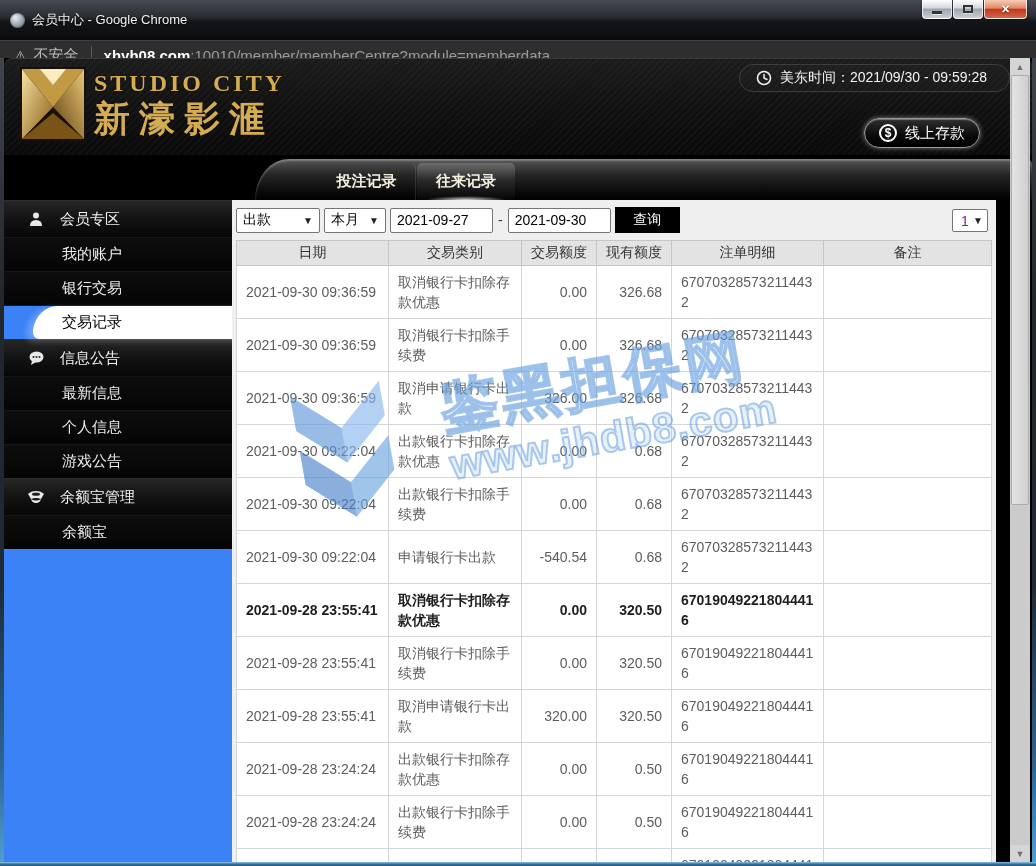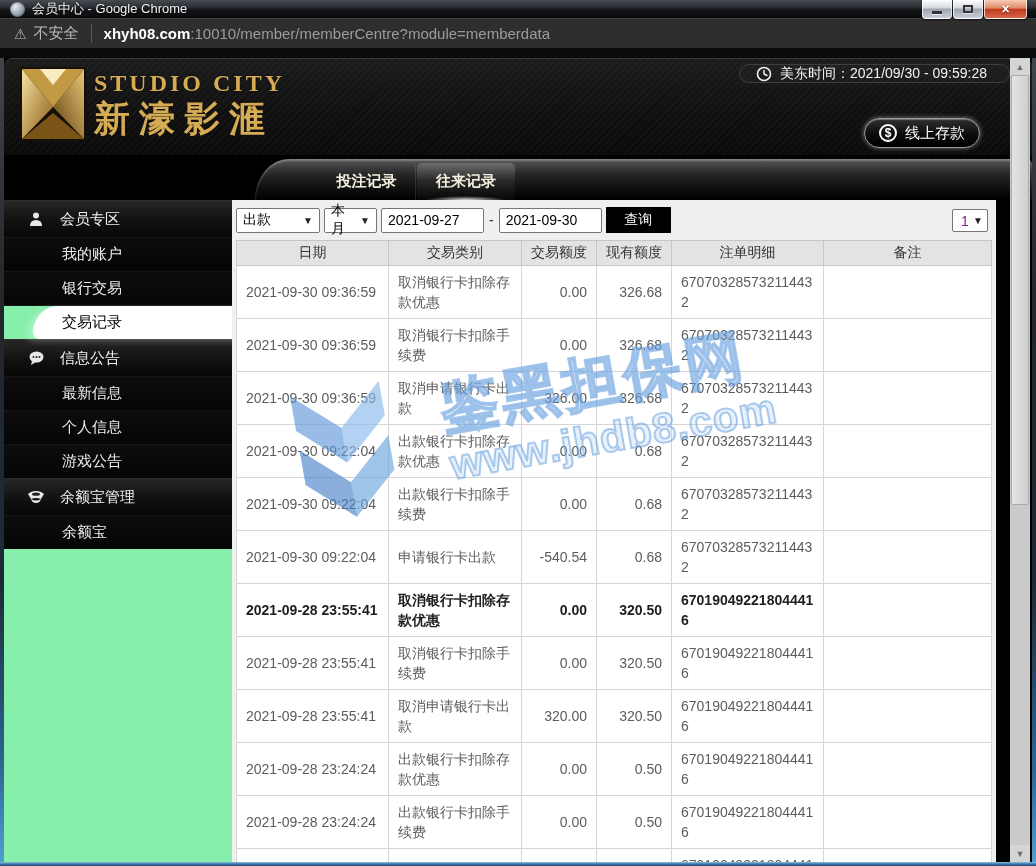--- a/index.html
+++ b/index.html
@@ -9,21 +9,21 @@
   .window { position:relative; width:1036px; height:866px; background:#0a0b0d; overflow:hidden; }
 
   
   .border-l,.border-r { position:absolute; top:58px; bottom:0; width:4px; z-index:50;
     background:linear-gradient(180deg,#41464d 0%,#23262b 30%,#1d2a36 65%,#2e6795 88%,#52a0d2 100%); }
   .border-l { left:0; } .border-r { right:0; }
   .border-b { position:absolute; left:0; right:0; bottom:0; height:4px; z-index:51;
     background:linear-gradient(180deg,#8fc3e2 0%,#3f7fae 45%,#1b4a72 100%); }
 
   
-  .titlebar { position:relative; height:18px;
+  .titlebar { position:relative; height:40px;
     background:linear-gradient(180deg,#474c53 0%,#2b2e33 40%,#131518 55%,#0a0b0d 100%);
     display:flex; align-items:center; padding:0 10px; }
   .app-icon { width:15px; height:15px; border-radius:50%;
     background:radial-gradient(circle at 35% 30%,#e8edf2,#9aa5b0 55%,#5d666f);
     box-shadow:inset 0 0 2px #333; margin-right:7px; flex:none; }
   .window-title { color:#f2f2f2; font-size:13px; text-shadow:0 1px 2px #000; white-space:nowrap; }
   .win-btns { position:absolute; top:0; right:9px; display:flex; }
   .win-btn { height:19px; width:30px; border:1px solid rgba(255,255,255,.75); border-top:none;
     border-radius:0 0 4px 4px; display:flex; align-items:center; justify-content:center;
     background:linear-gradient(180deg,#fefefe 0%,#d3d8de 45%,#9ba4ae 50%,#c9cfd6 100%);
@@ -50,21 +50,21 @@
     background:
       repeating-linear-gradient(135deg, rgba(255,255,255,.022) 0 2px, rgba(0,0,0,0) 2px 5px),
       linear-gradient(180deg,#1c1c1c 0%,#101010 55%,#0a0a0a 100%);
     box-shadow:inset 0 1px 0 rgba(255,255,255,.12); }
   .logo { position:absolute; left:16px; top:9px; display:flex; align-items:flex-start; cursor:pointer; }
   .logo-x { width:66px; height:74px; flex:none; }
   .logo-txt { margin-left:8px; }
   .brand-en { font-size:24px; letter-spacing:3px; color:#d5ac53; font-weight:bold;
     font-family:"Liberation Serif","DejaVu Serif",serif; line-height:32px; text-shadow:0 0 2px rgba(0,0,0,.8); }
   .brand-cn { font-size:36px; letter-spacing:9px; color:#d5ac53; font-weight:bold; line-height:40px; }
-  .time-pill { position:absolute; top:6px; right:22px; height:19px; border:1px solid #3e3e3e;
+  .time-pill { position:absolute; top:6px; right:22px; height:28px; border:1px solid #3e3e3e;
     border-radius:14px; display:flex; align-items:center; padding:0 22px 0 16px;
     color:#f2f2f2; font-size:14px; background:rgba(255,255,255,.02); }
   .clock-icon { margin-right:8px; display:inline-flex; }
   .deposit-btn { position:absolute; top:60px; right:52px; height:30px; border-radius:15px;
     border:1px solid #9a9a9a; background:linear-gradient(180deg,#2f2f2f 0%,#0c0c0c 55%,#000 100%);
     box-shadow:0 0 5px rgba(255,255,255,.45), inset 0 1px 1px rgba(255,255,255,.35);
     display:flex; align-items:center; padding:0 14px; color:#fff; font-size:15px; cursor:pointer; }
   .dollar-icon { width:18px; height:18px; border:2px solid #fff; border-radius:50%;
     display:flex; align-items:center; justify-content:center;
     font-size:12px; font-weight:bold; color:#fff; margin-right:8px; }
@@ -83,41 +83,41 @@
   .member-head span { color:#e9e0c2; font-size:16px; font-weight:bold; letter-spacing:2px; }
   .tab { position:absolute; top:4px; width:98px; height:37px; display:flex; align-items:center;
     justify-content:center; color:#f3eedd; font-size:15px; font-weight:bold; cursor:pointer;
     border-radius:5px 5px 0 0; }
   .tab-bet { left:63px; border-right:1px solid rgba(255,255,255,.12); }
   .tab-trans { left:162px; background:linear-gradient(180deg,#6e6e6e 0%,#2b2b2b 45%,#050505 100%); }
   .tab-trans::after { content:''; position:absolute; left:8px; right:8px; bottom:-4px; height:8px;
     background:radial-gradient(ellipse at center, rgba(255,255,255,.85) 0%, rgba(255,255,255,0) 70%); }
 
   
-  .sidebar { position:absolute; top:142px; left:0; width:264px; bottom:0; background:#86efac; }
+  .sidebar { position:absolute; top:142px; left:0; width:264px; bottom:0; background:#3b82f6; }
   .side-section { height:37px; display:flex; align-items:center; padding-left:22px; cursor:pointer;
     background:linear-gradient(180deg,#262626 0%,#111 55%,#070707 100%);
     border-top:1px solid #2e2e2e; color:#f0f0f0; font-size:15px; }
   .side-section .s-icon { width:20px; height:18px; margin-right:14px; display:flex; align-items:center; justify-content:center; }
   .side-item { height:34px; display:flex; align-items:center; padding-left:58px;
     color:#ececec; font-size:15px; cursor:pointer; border-top:1px solid #161616;
     background:linear-gradient(180deg,#0d0d0d,#050505); }
   .side-item.active { position:relative; color:#000; background:none; padding-left:58px; }
   .side-item.active::before { content:''; position:absolute; left:30px; right:0; top:0; bottom:0;
     background:#fff; border-radius:30px 0 0 10px / 34px 0 0 14px;
     transform:skewX(-8deg); box-shadow:-6px 2px 6px rgba(255,255,255,.25); }
   .side-item.active span { position:relative; z-index:1; }
 
   
   .main { position:absolute; top:142px; left:228px; width:764px; bottom:0; background:#efefef; overflow:hidden; }
   .filters { position:absolute; top:7px; left:4px; display:flex; align-items:center; }
   .fake-select { height:25px; background:#fff; border:1px solid #767676; border-radius:2px;
     display:flex; align-items:center; justify-content:space-between; padding:0 6px;
     font-size:14px; color:#000; margin-right:4px; cursor:pointer; }
-  .sel-type { width:84px; } .sel-period { width:53px; }
+  .sel-type { width:84px; } .sel-period { width:62px; }
   .chev { font-size:10px; color:#222; margin-left:6px; }
   .date-input { height:25px; width:103px; border:1px solid #767676; border-radius:2px;
     font-size:14px; color:#000; padding:0 6px; margin-right:4px; background:#fff;
     font-family:"Liberation Sans","DejaVu Sans",sans-serif; }
   .dash { color:#333; margin:0 5px 0 1px; font-size:14px; }
   .search-btn { height:26px; width:65px; background:#000; color:#fff; border:none;
     font-size:14px; cursor:pointer; font-family:inherit; }
   .page-select { position:absolute; top:9px; right:8px; width:36px; height:23px;
     background:#fff; border:1px solid #767676; border-radius:2px; display:flex;
     align-items:center; justify-content:space-between; padding:0 4px 0 8px;

